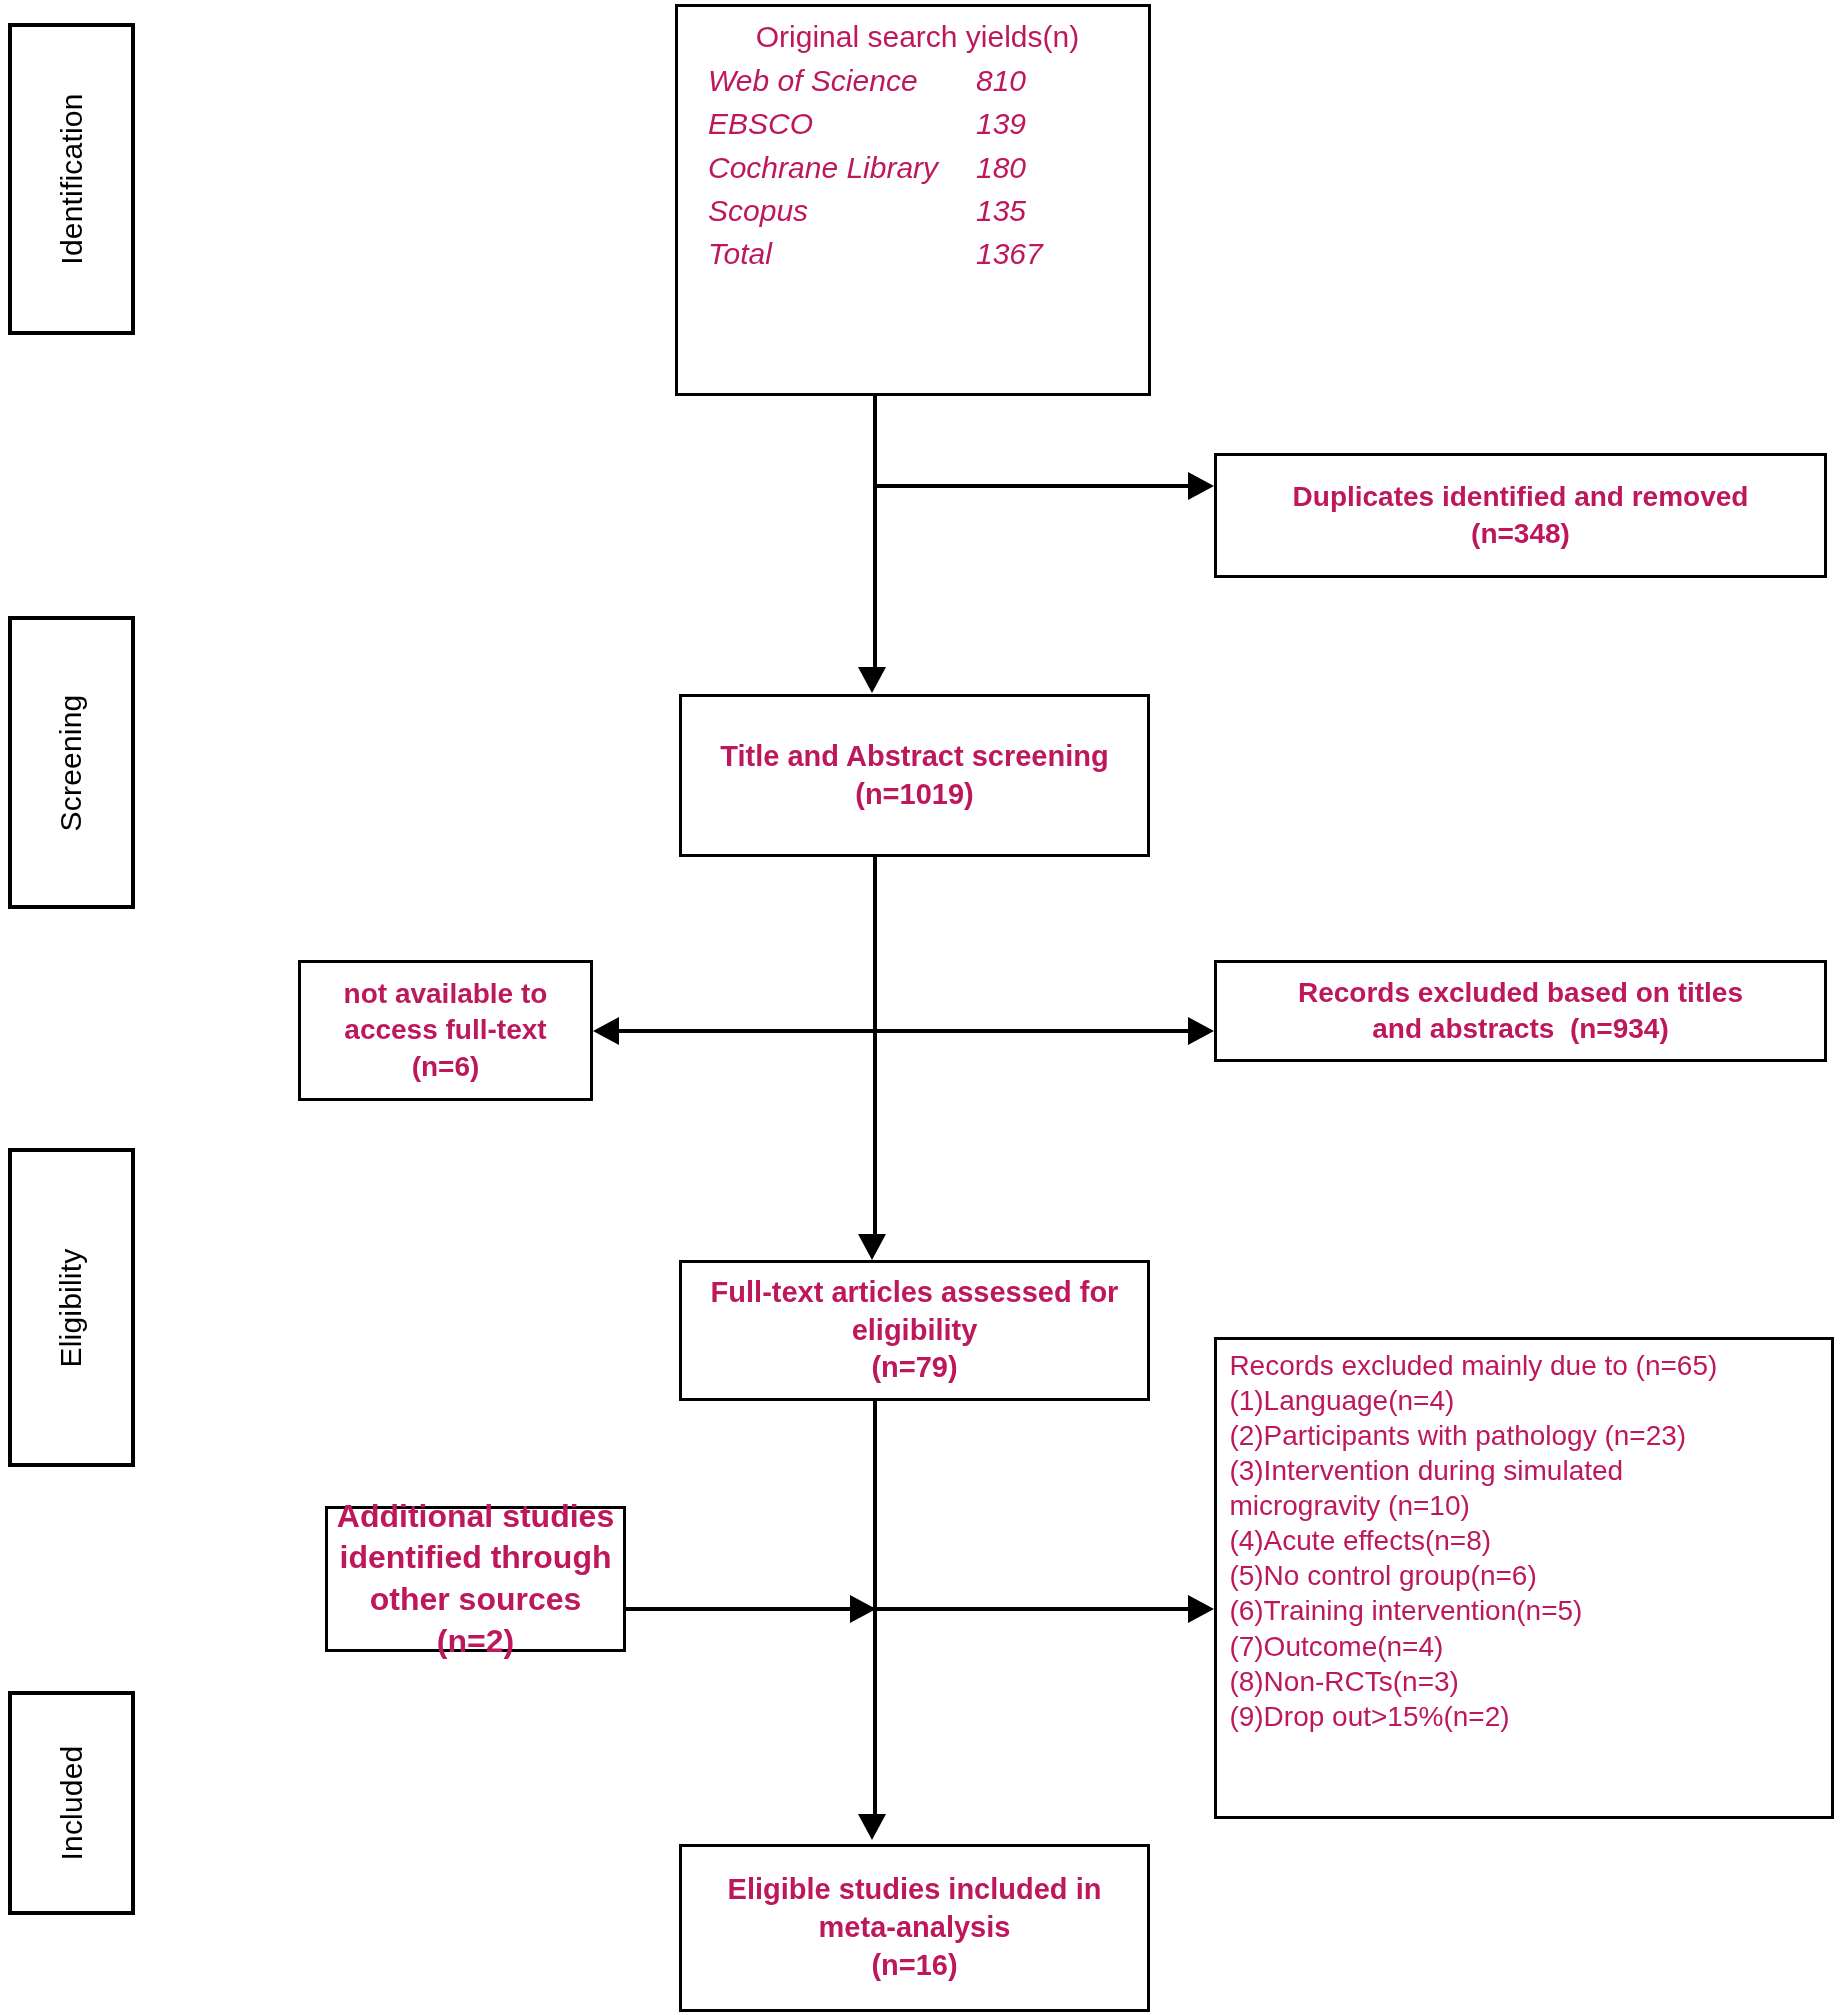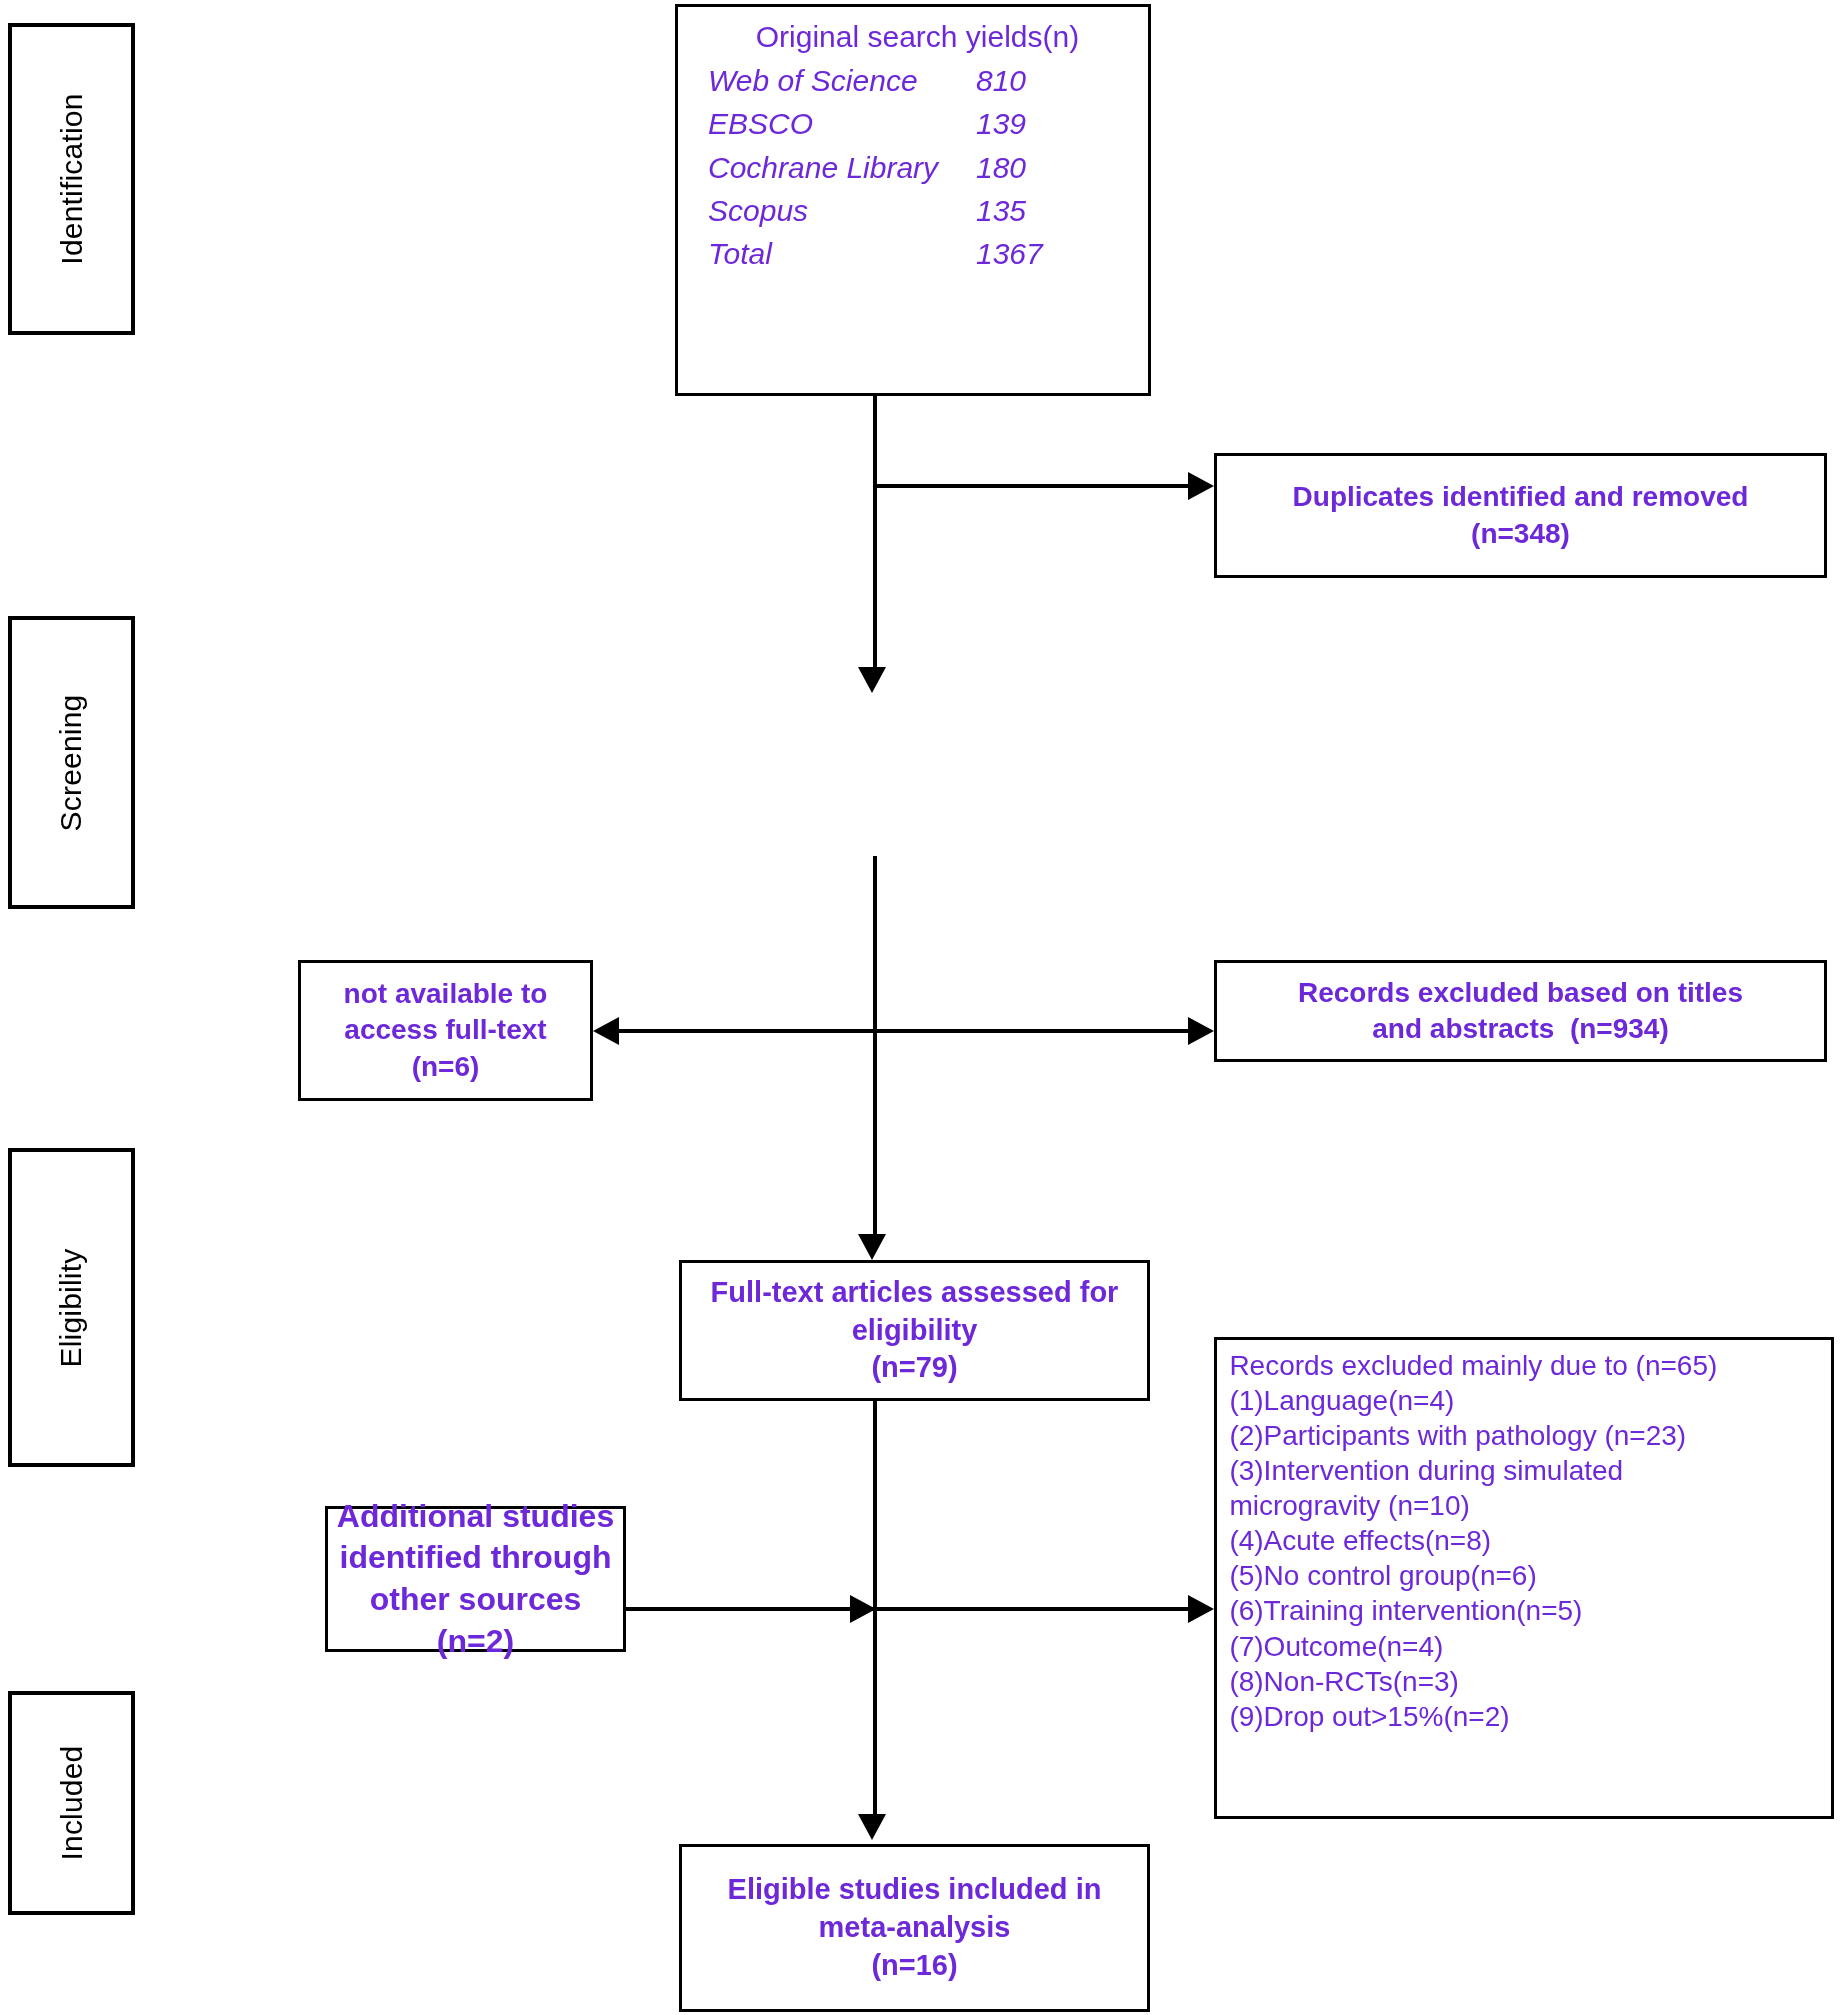--- a/index.html
+++ b/index.html
@@ -25,21 +25,21 @@
     box-sizing: border-box;
     border: 3.3px solid #000000;
     background: #ffffff;
     display: flex;
     flex-direction: column;
     justify-content: center;
     align-items: center;
     text-align: center;
     line-height: 1.30;
     font-size: 29px;
-    color: #6d28d9;
+    color: #be185d;
     z-index: 5;
   }
   .fbox .ln { display: block; white-space: pre; }
 
   
   .stagebox {
     position: absolute;
     box-sizing: border-box;
     border: 4.3px solid #000000;
     background: #ffffff;
@@ -165,20 +165,24 @@
       <span class="sy-src">Total</span>
       <span class="sy-cnt">1367</span>
     </div>
   </div>
 
   <div class="fbox bold-box" style="left:1214px; top:453px; width:613px; height:125px; font-size:28px;">
     <span class="ln">Duplicates identified and removed</span>
     <span class="ln">(n=348)</span>
   </div>
 
+  <div class="fbox bold-box" style="left:679px; top:694px; width:471px; height:163px; font-size:29px;">
+    <span class="ln">Title and Abstract screening</span>
+    <span class="ln">(n=1019)</span>
+  </div>
 
   <div class="fbox bold-box" style="left:298px; top:960px; width:295px; height:141px; font-size:28px;">
     <span class="ln">not available to</span>
     <span class="ln">access full-text</span>
     <span class="ln">(n=6)</span>
   </div>
 
   <div class="fbox bold-box" style="left:1214px; top:960px; width:613px; height:102px; font-size:28px;">
     <span class="ln">Records excluded based on titles</span>
     <span class="ln">and abstracts  (n=934)</span>

